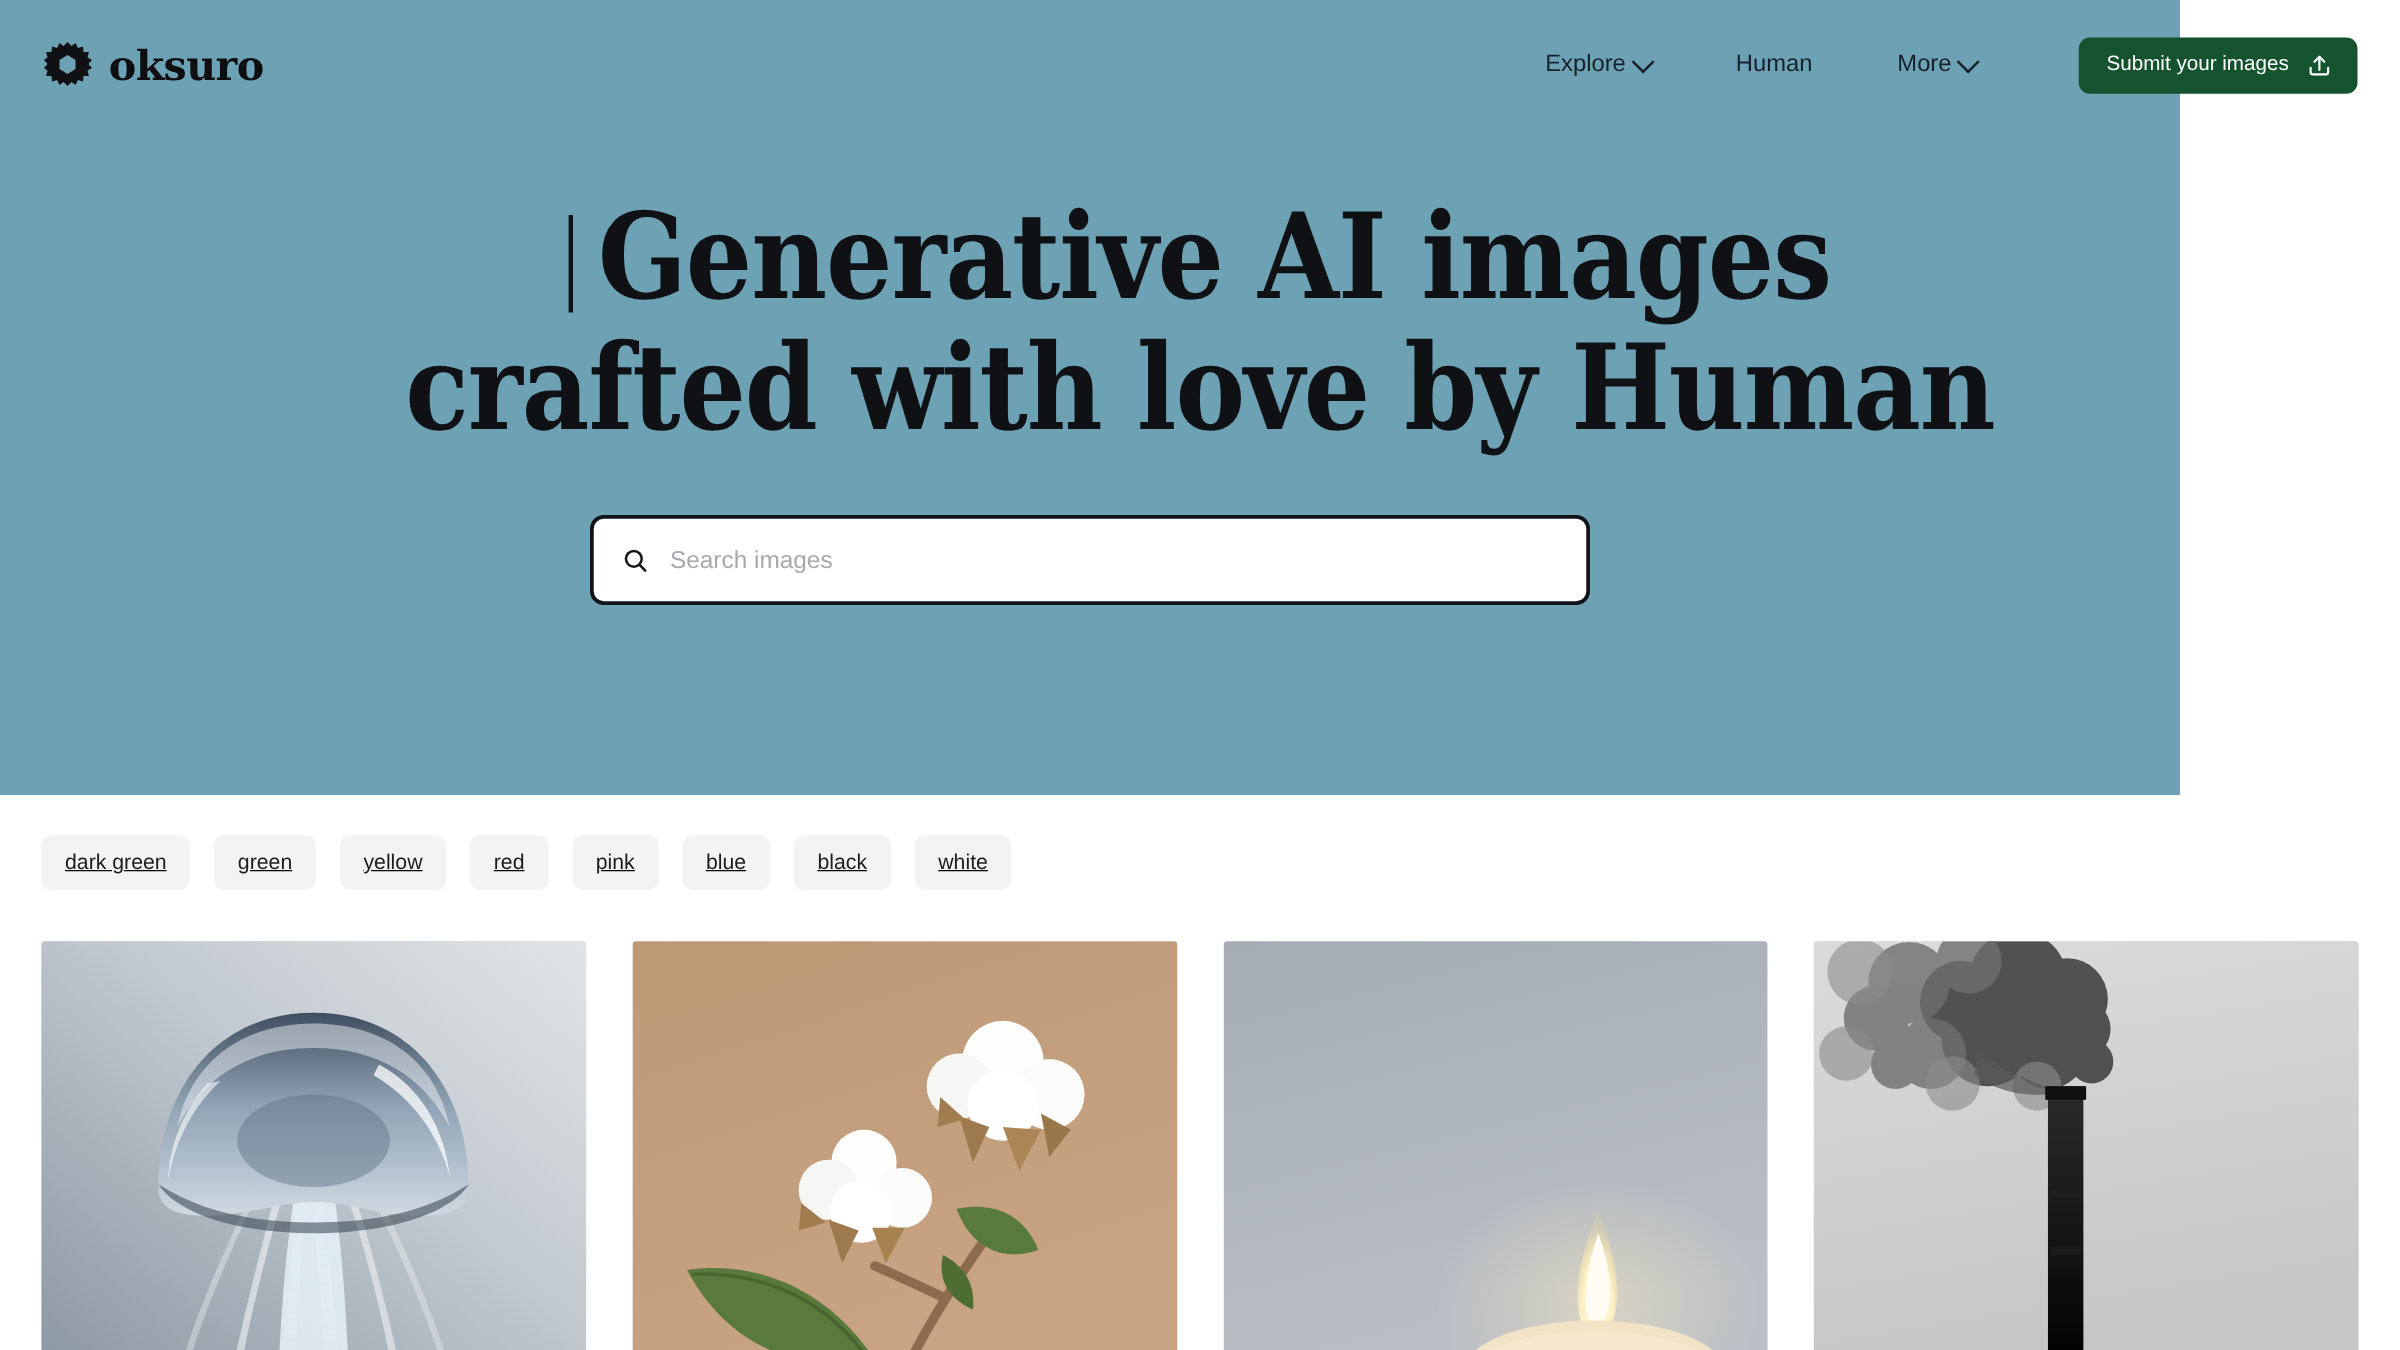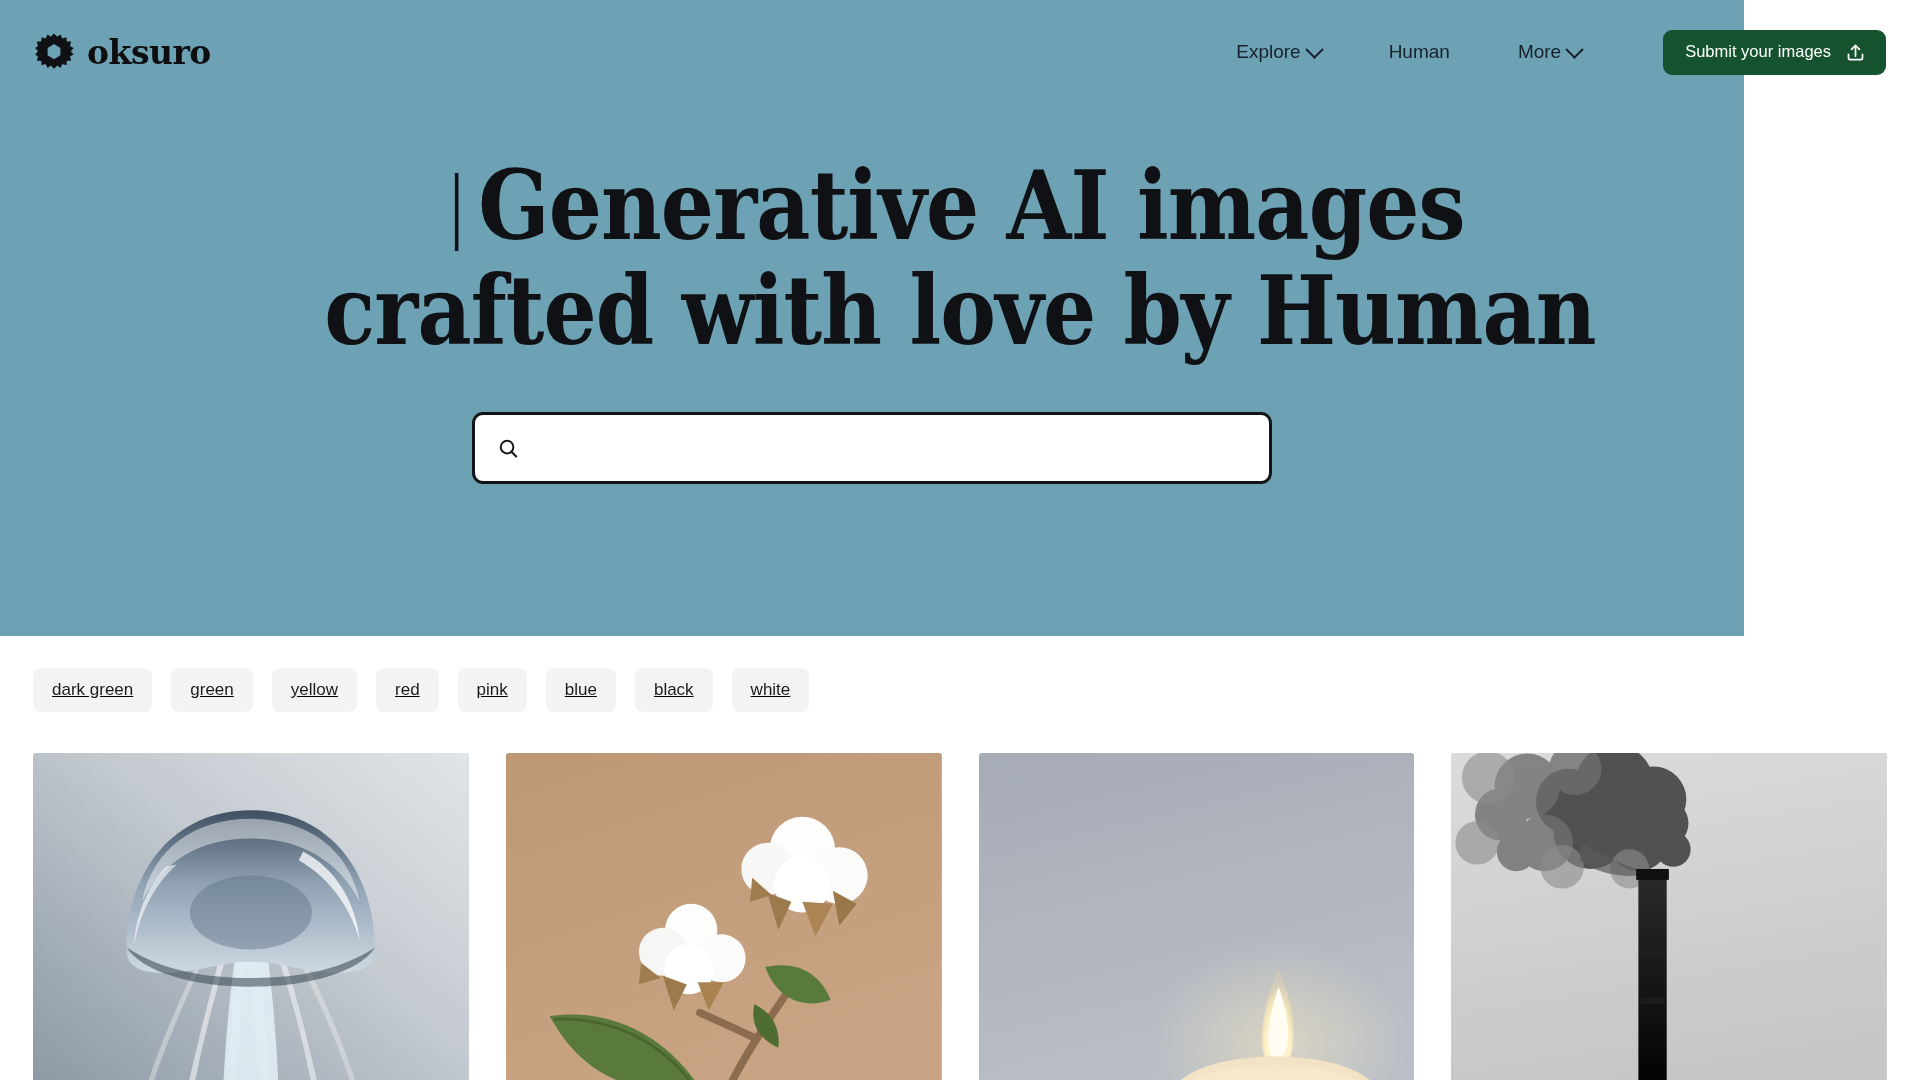--- a/index.html
+++ b/index.html
@@ -251,20 +251,21 @@
     <span class="headline-line">crafted with love by Human</span>
   </h1>
 
   <div class="search-wrap">
     <span>
       <svg width="23" height="23" viewBox="0 0 24 24" fill="none" stroke="#15181b" stroke-width="2.1" stroke-linecap="round">
         <circle cx="10.5" cy="10.5" r="6.6"></circle>
         <path d="M15.4 15.6L20 20.4"></path>
       </svg>
     </span>
+    <input class="search-input" type="text" placeholder="Search images" style="">
   </div>
 
 
 </div>
 
 <div class="chips">
   <button class="chip">dark green</button>
   <button class="chip">green</button>
   <button class="chip">yellow</button>
   <button class="chip">red</button>

